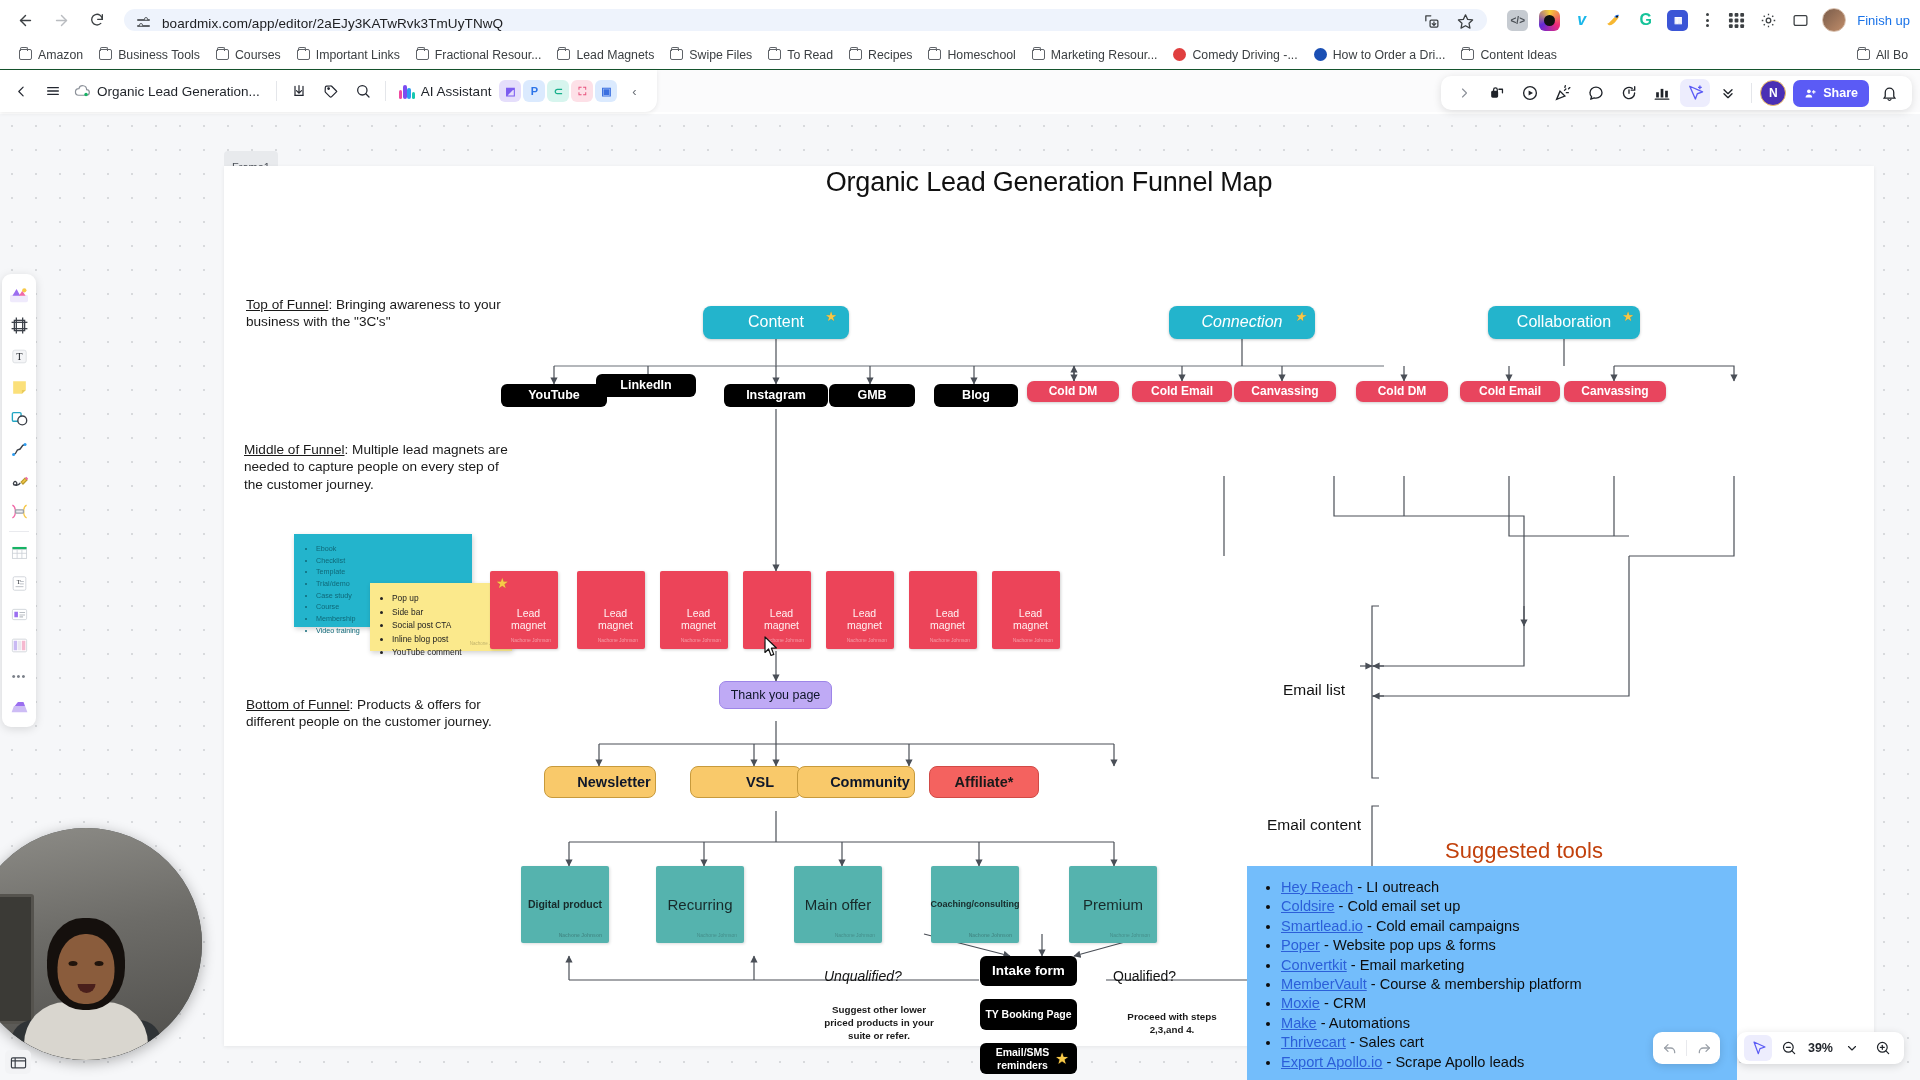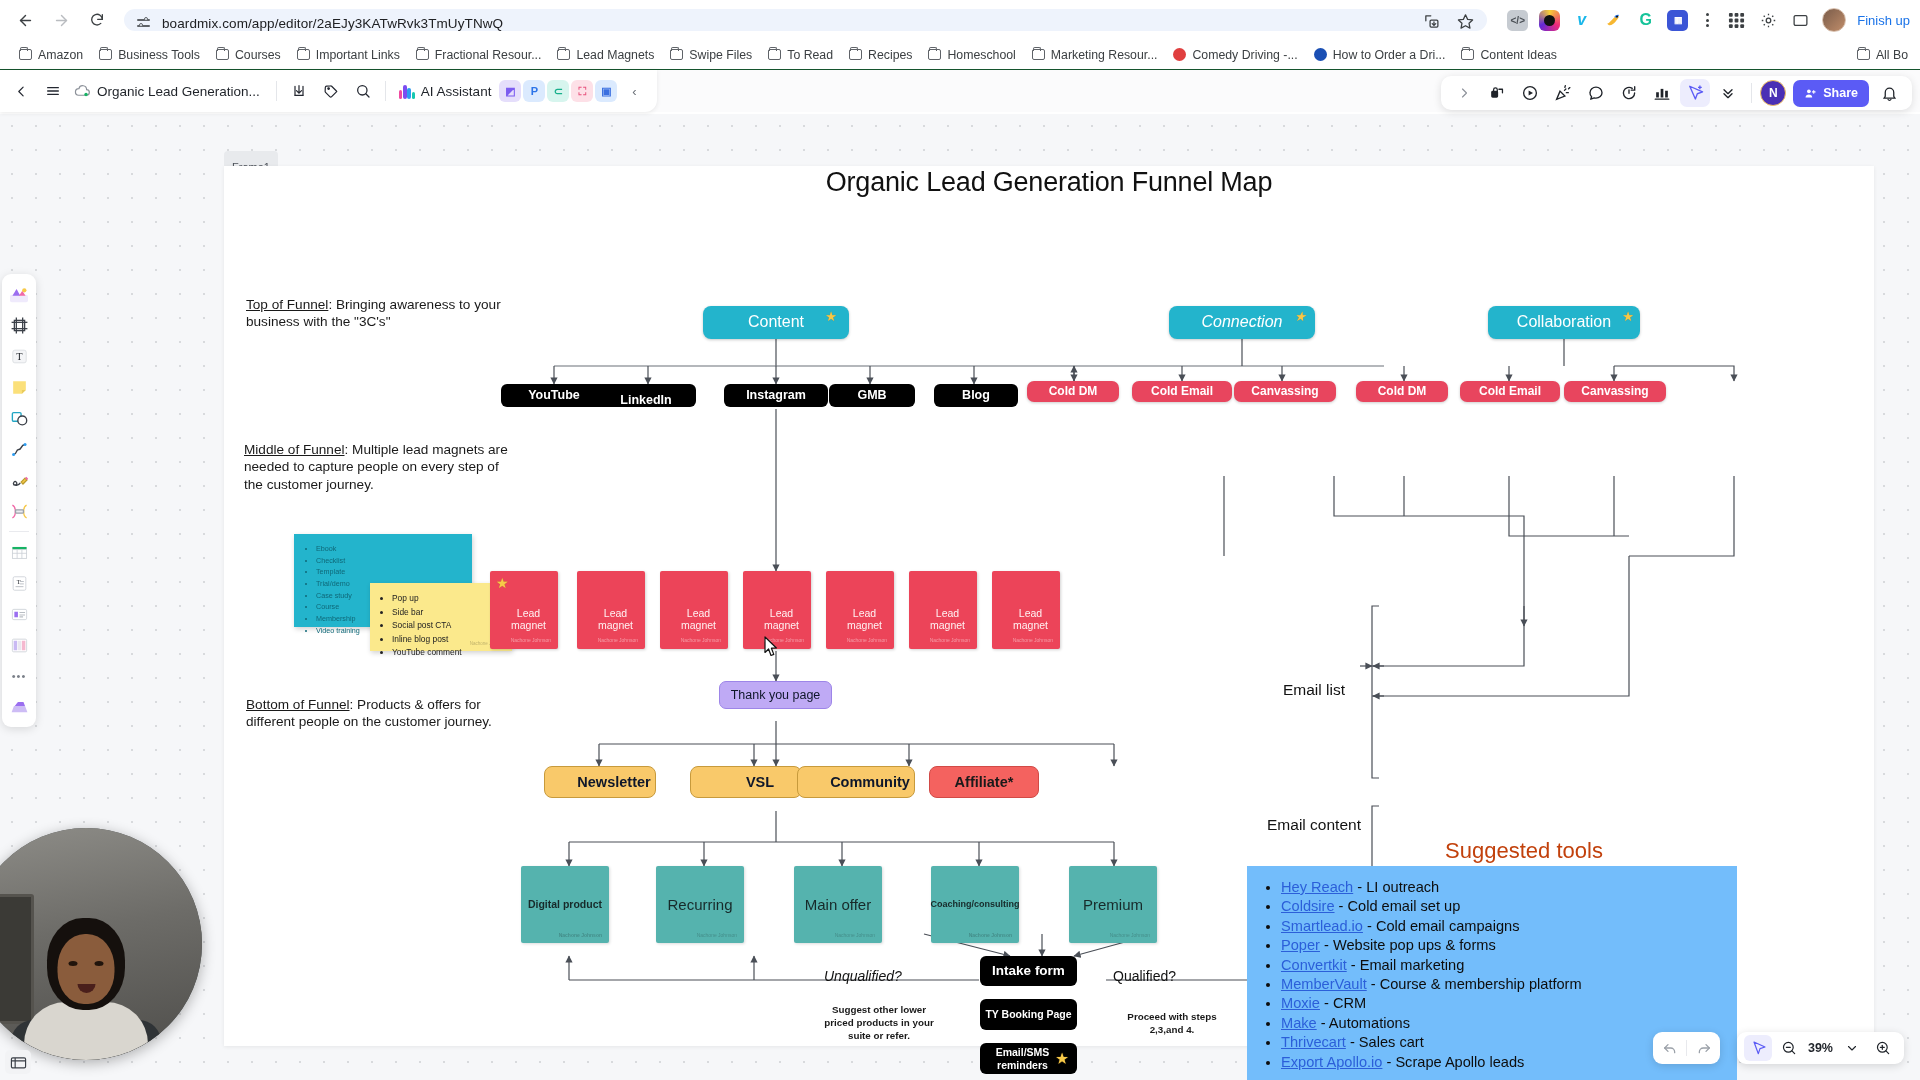--- a/index.html
+++ b/index.html
@@ -731,21 +731,21 @@
       <span class="star" style="right:9px; top:4px;">★</span>
     </div>
     <div class="node n-teal" style="left:1264px; top:140px; width:152px; height:33px;">
       <span>Collaboration</span>
       <span class="star" style="right:6px; top:4px;">★</span>
     </div>
 
     <div class="node n-black" style="left:277px; top:218px; width:106px; height:23px;">
         <span>YouTube</span>
       </div>
-    <div class="node n-black" style="left:372px; top:218px; width:100px; height:23px;align-items:flex-end;">
+    <div class="node n-black" style="left:372px; top:208px; width:100px; height:23px;">
         <span>LinkedIn</span>
       </div>
     <div class="node n-black" style="left:500px; top:218px; width:104px; height:23px;">
         <span>Instagram</span>
       </div>
     <div class="node n-black" style="left:605px; top:218px; width:86px; height:23px;">
         <span>GMB</span>
       </div>
     <div class="node n-black" style="left:710px; top:218px; width:84px; height:23px;">
         <span>Blog</span>

